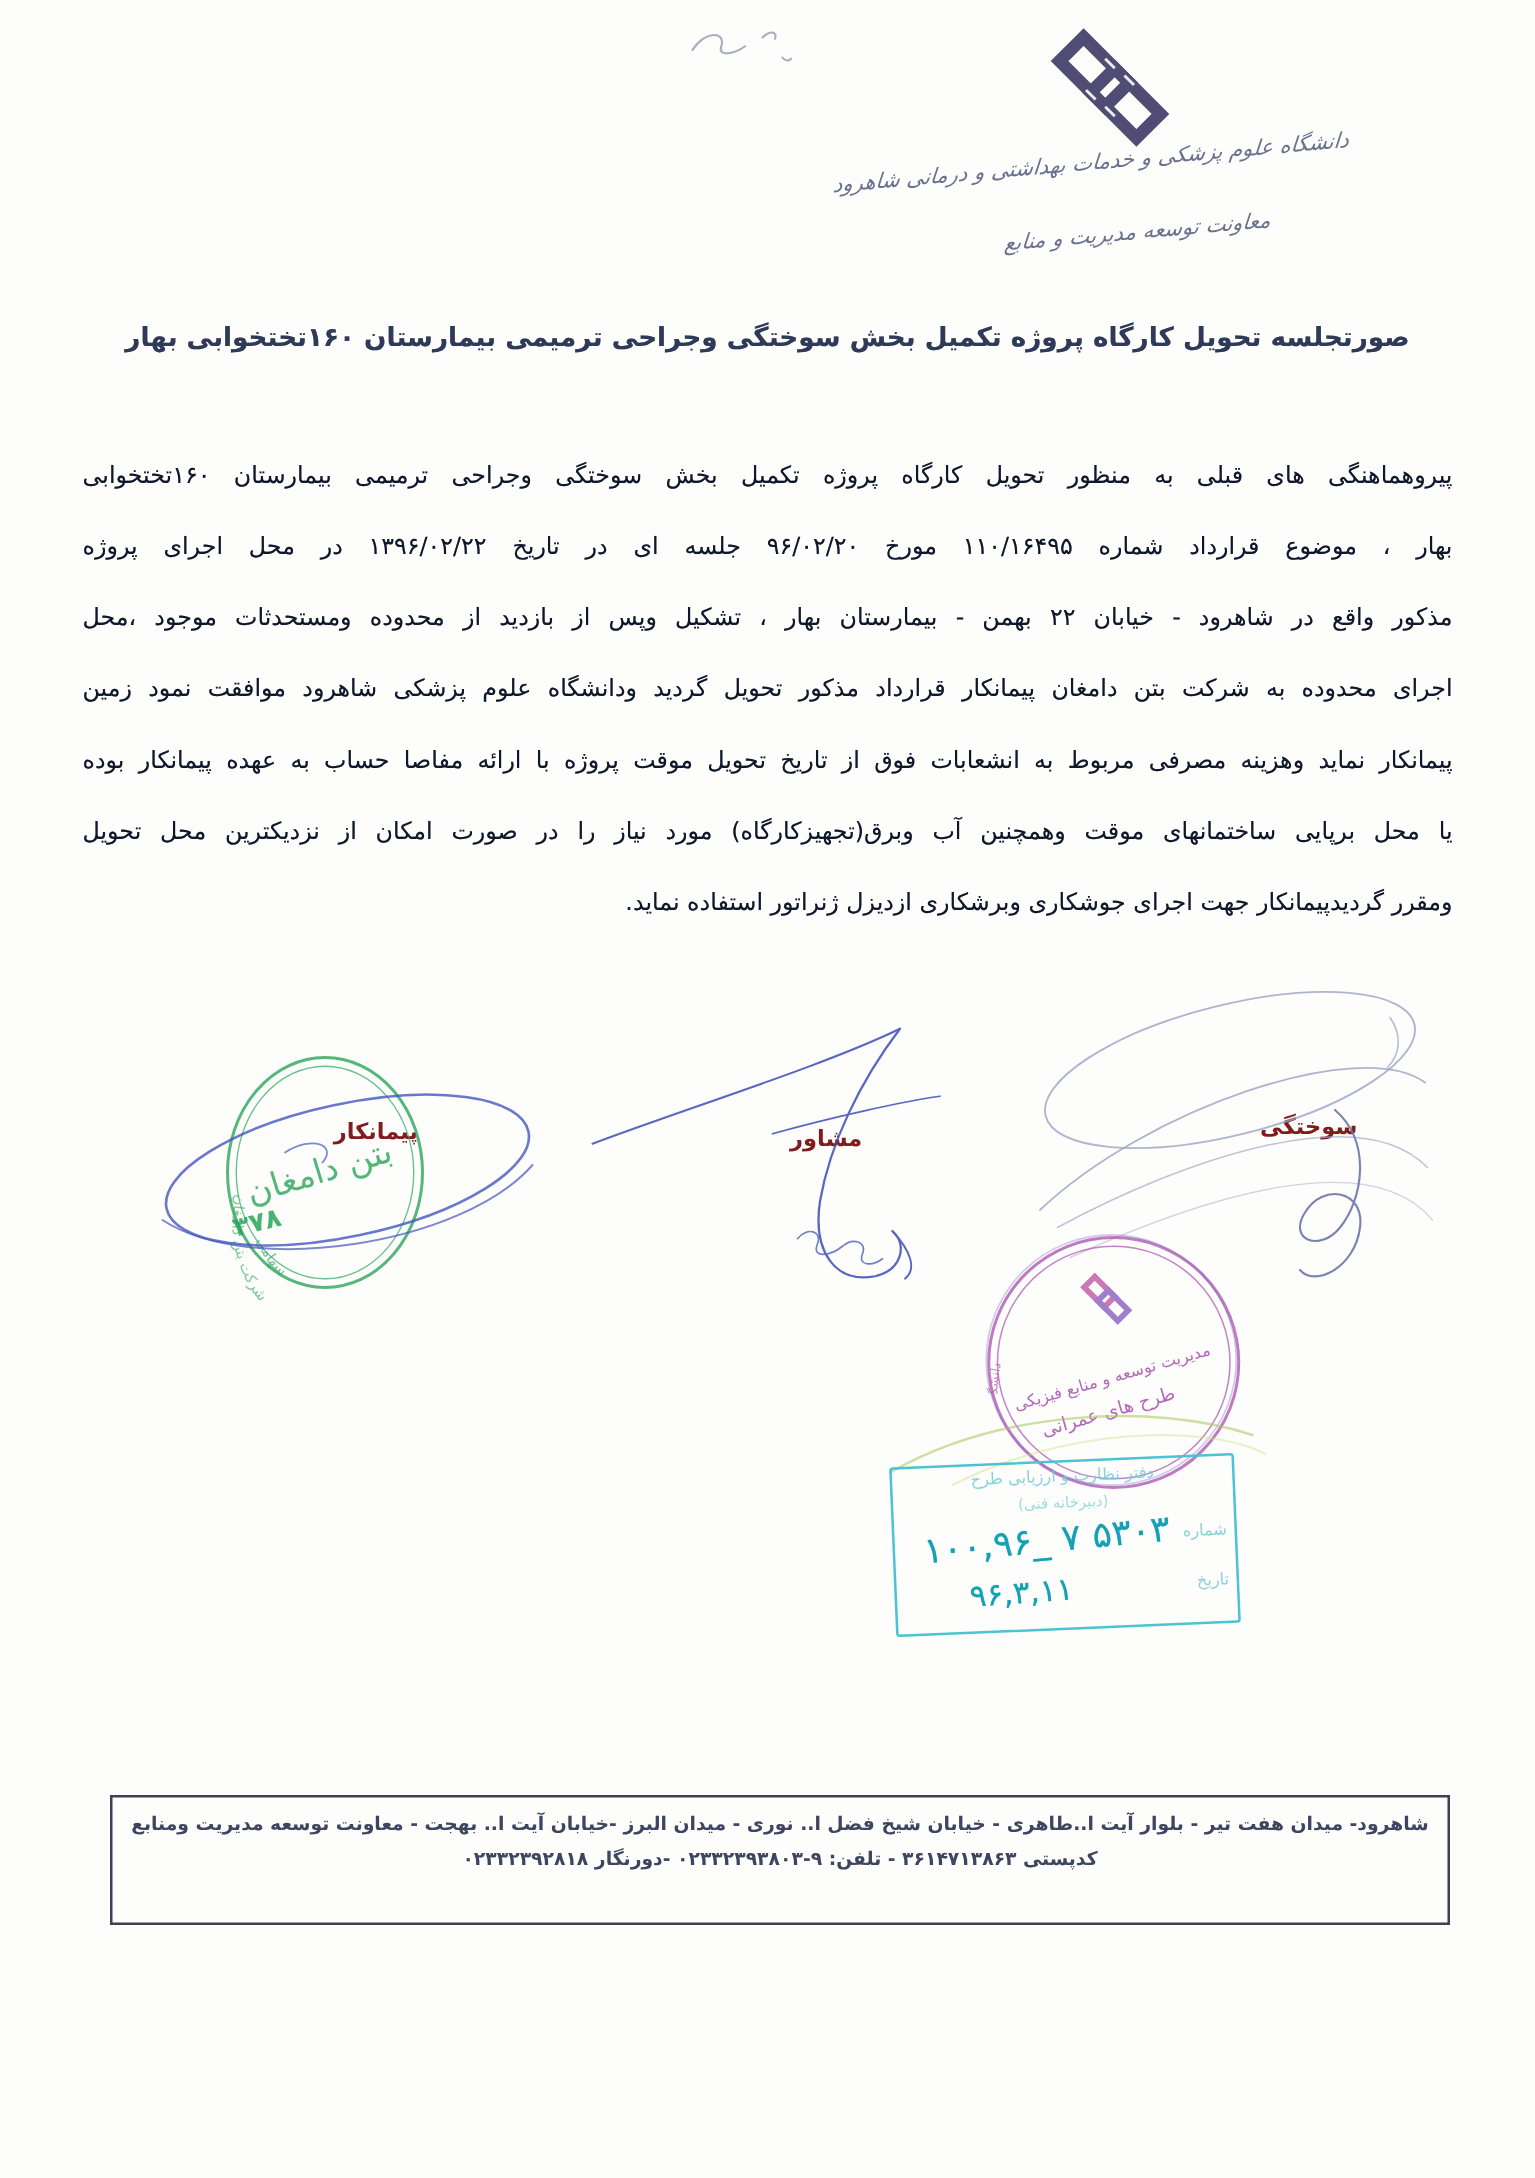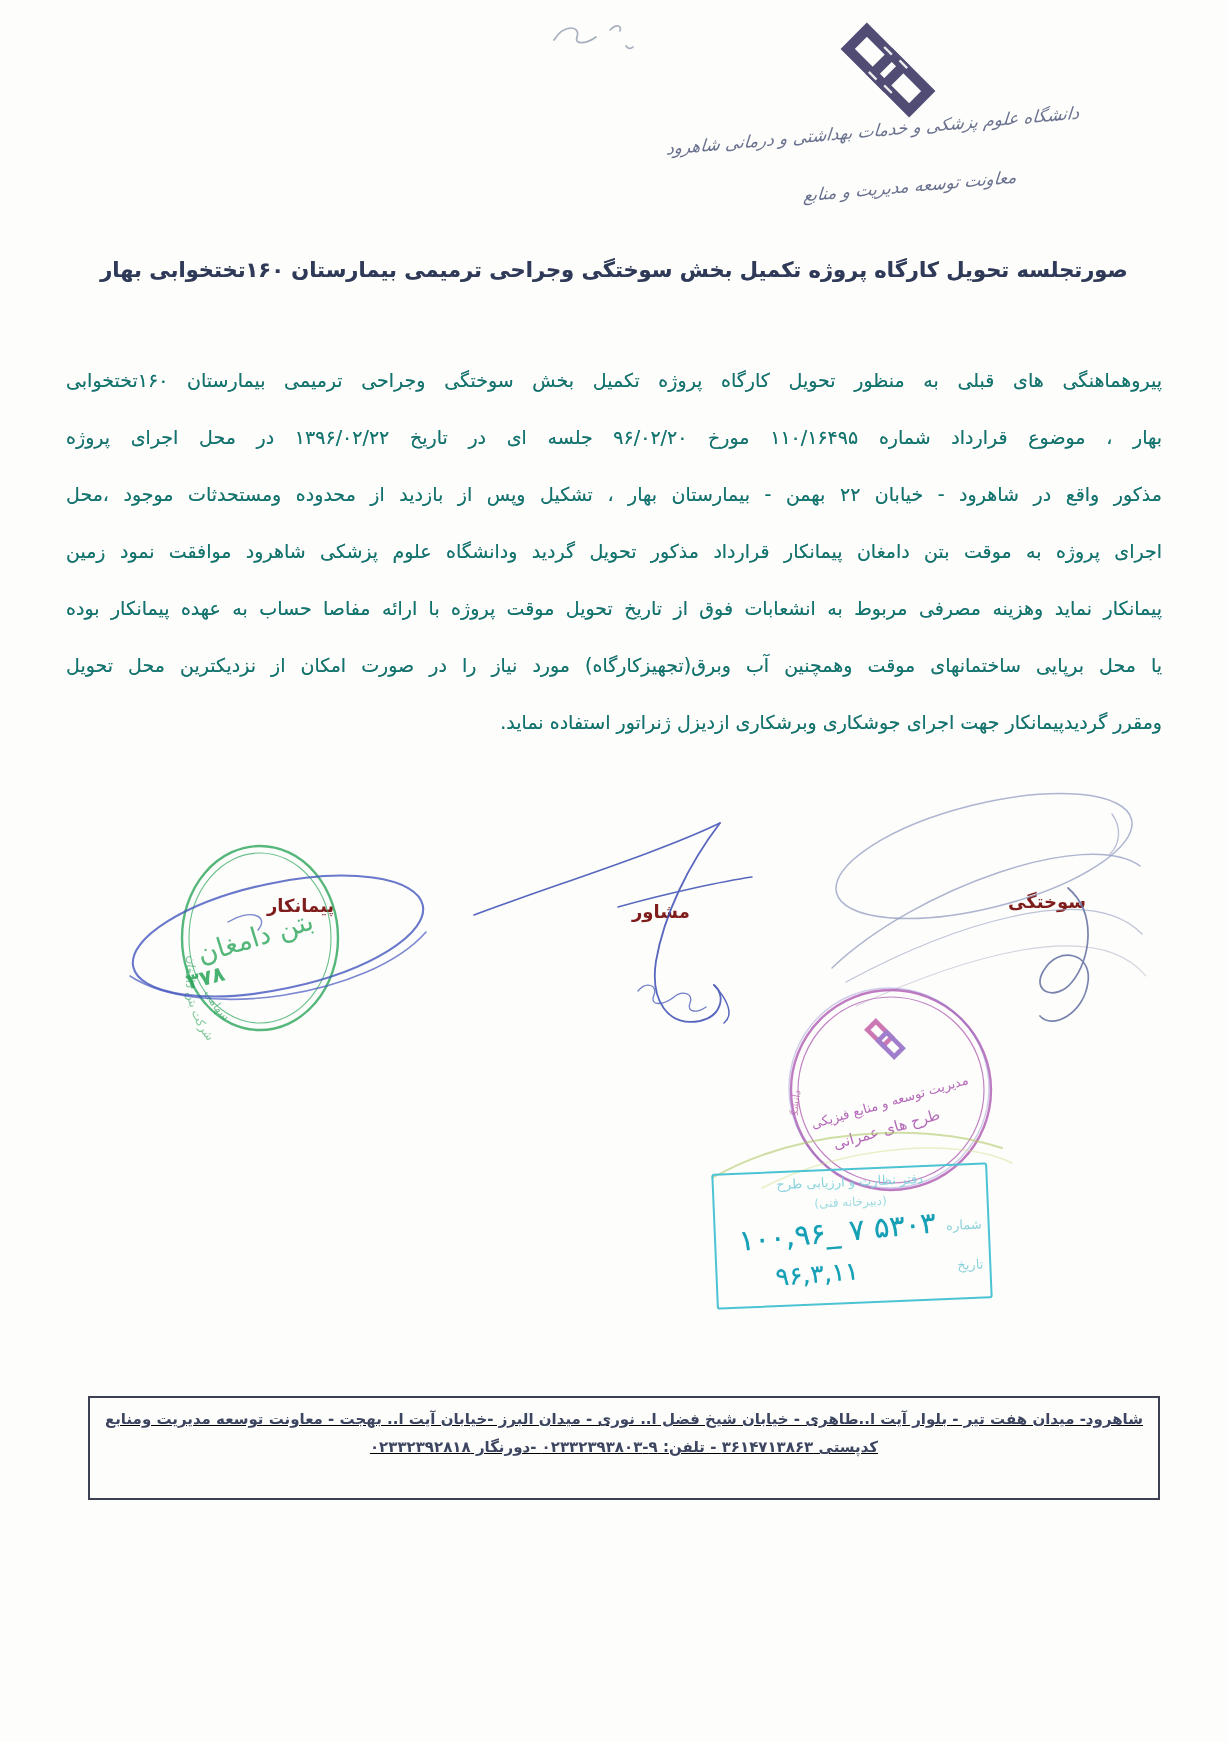--- a/index.html
+++ b/index.html
@@ -3,21 +3,21 @@
 <meta charset="utf-8">
 <style>
   html,body{margin:0;padding:0;background:#e8e8e6;}
   .page{
     position:relative; width:1228px; height:1742px; margin:0 auto;
     background:#fdfdfb; overflow:hidden;
     font-family:"DejaVu Sans", sans-serif;
     direction:rtl;
   }
   .abs{position:absolute;}
-  .scan{color:#0f766e; text-shadow:0 0 .5px rgba(65,75,107,.6);}
+  .scan{color:#0f172a; text-shadow:0 0 .5px rgba(65,75,107,.6);}
   .calli{
     color:#4a5478; opacity:.82; font-style:italic;
     transform:rotate(-5deg) skewX(-10deg);
     text-align:center; white-space:nowrap;
   }
   .title{
     width:100%; text-align:center; font-size:21px; font-weight:700;
     color:#2f3a58; letter-spacing:.2px;
   }
   .body-text{ width:1096px; font-size:19px; line-height:57px; }
@@ -76,21 +76,21 @@
 
   <div class="abs calli" style="left:680px;top:120px;width:400px;font-size:17px;">دانشگاه علوم پزشکی و خدمات بهداشتی و درمانی شاهرود</div>
   <div class="abs calli" style="left:760px;top:176px;width:300px;font-size:17px;">معاونت توسعه مدیریت و منابع</div>
 
   <div class="abs title scan" style="top:258px;left:0;">صورتجلسه تحویل کارگاه پروژه تکمیل بخش سوختگی وجراحی ترمیمی بیمارستان ۱۶۰تختخوابی بهار</div>
 
   <div class="abs body-text scan" style="left:66px;top:352px;">
     <div class="body-line">پیروهماهنگی های قبلی به منظور تحویل کارگاه پروژه تکمیل بخش سوختگی وجراحی ترمیمی بیمارستان ۱۶۰تختخوابی</div>
     <div class="body-line">بهار ، موضوع قرارداد شماره ۱۱۰/۱۶۴۹۵ مورخ ۹۶/۰۲/۲۰ جلسه ای در تاریخ ۱۳۹۶/۰۲/۲۲ در محل اجرای پروژه</div>
     <div class="body-line">مذکور واقع در شاهرود - خیابان ۲۲ بهمن - بیمارستان بهار ، تشکیل وپس از بازدید از محدوده ومستحدثات موجود ،محل</div>
-    <div class="body-line">اجرای پروژه به موقت بتن دامغان پیمانکار قرارداد مذکور تحویل گردید ودانشگاه علوم پزشکی شاهرود موافقت نمود زمین</div>
+    <div class="body-line">اجرای محدوده به شرکت بتن دامغان پیمانکار قرارداد مذکور تحویل گردید ودانشگاه علوم پزشکی شاهرود موافقت نمود زمین</div>
     <div class="body-line">پیمانکار نماید وهزینه مصرفی مربوط به انشعابات فوق از تاریخ تحویل موقت پروژه با ارائه مفاصا حساب به عهده پیمانکار بوده</div>
     <div class="body-line">یا محل برپایی ساختمانهای موقت وهمچنین آب وبرق(تجهیزکارگاه) مورد نیاز را در صورت امکان از نزدیکترین محل تحویل</div>
     <div class="body-line last">ومقرر گردیدپیمانکار جهت اجرای جوشکاری وبرشکاری ازدیزل ژنراتور استفاده نماید.</div>
   </div>
 
   <div class="abs sig-label" style="left:267px;top:895px;">پیمانکار</div>
   <div class="abs sig-label" style="left:632px;top:901px;">مشاور</div>
   <div class="abs sig-label" style="left:1008px;top:891px;">سوختگی</div>
 
   <svg class="abs" style="left:108px;top:826px;" width="330" height="240" viewBox="0 0 330 240">
@@ -165,18 +165,18 @@
 
   <div class="abs registry" style="left:714px;top:1168px;">
     <div class="r-title">دفتر نظارت و ارزیابی طرح</div>
     <div class="r-sub">(دبیرخانه فنی)</div>
     <div class="r-lbl" style="top:52px;">شماره</div>
     <div class="r-lbl" style="top:92px;">تاریخ</div>
     <div class="hand num">۱۰۰,۹۶_ ۷ ۵۳۰۳</div>
     <div class="hand date">۹۶,۳,۱۱</div>
   </div>
 
-  <div class="abs footer-box" style="left:88px;top:1396px;text-decoration:underline;">
+  <div class="abs footer-box" style="left:88px;top:1436px;">
     <div class="footer-line l1">شاهرود- میدان هفت تیر - بلوار آیت ا..طاهری - خیابان شیخ فضل ا.. نوری - میدان البرز -خیابان آیت ا.. بهجت - معاونت توسعه مدیریت ومنابع</div>
     <div class="footer-line l2">کدپستی ۳۶۱۴۷۱۳۸۶۳ - تلفن: ۹-۰۲۳۳۲۳۹۳۸۰۳ -دورنگار ۰۲۳۳۲۳۹۲۸۱۸</div>
   </div>
 
 </div>
 
 </body></html>

